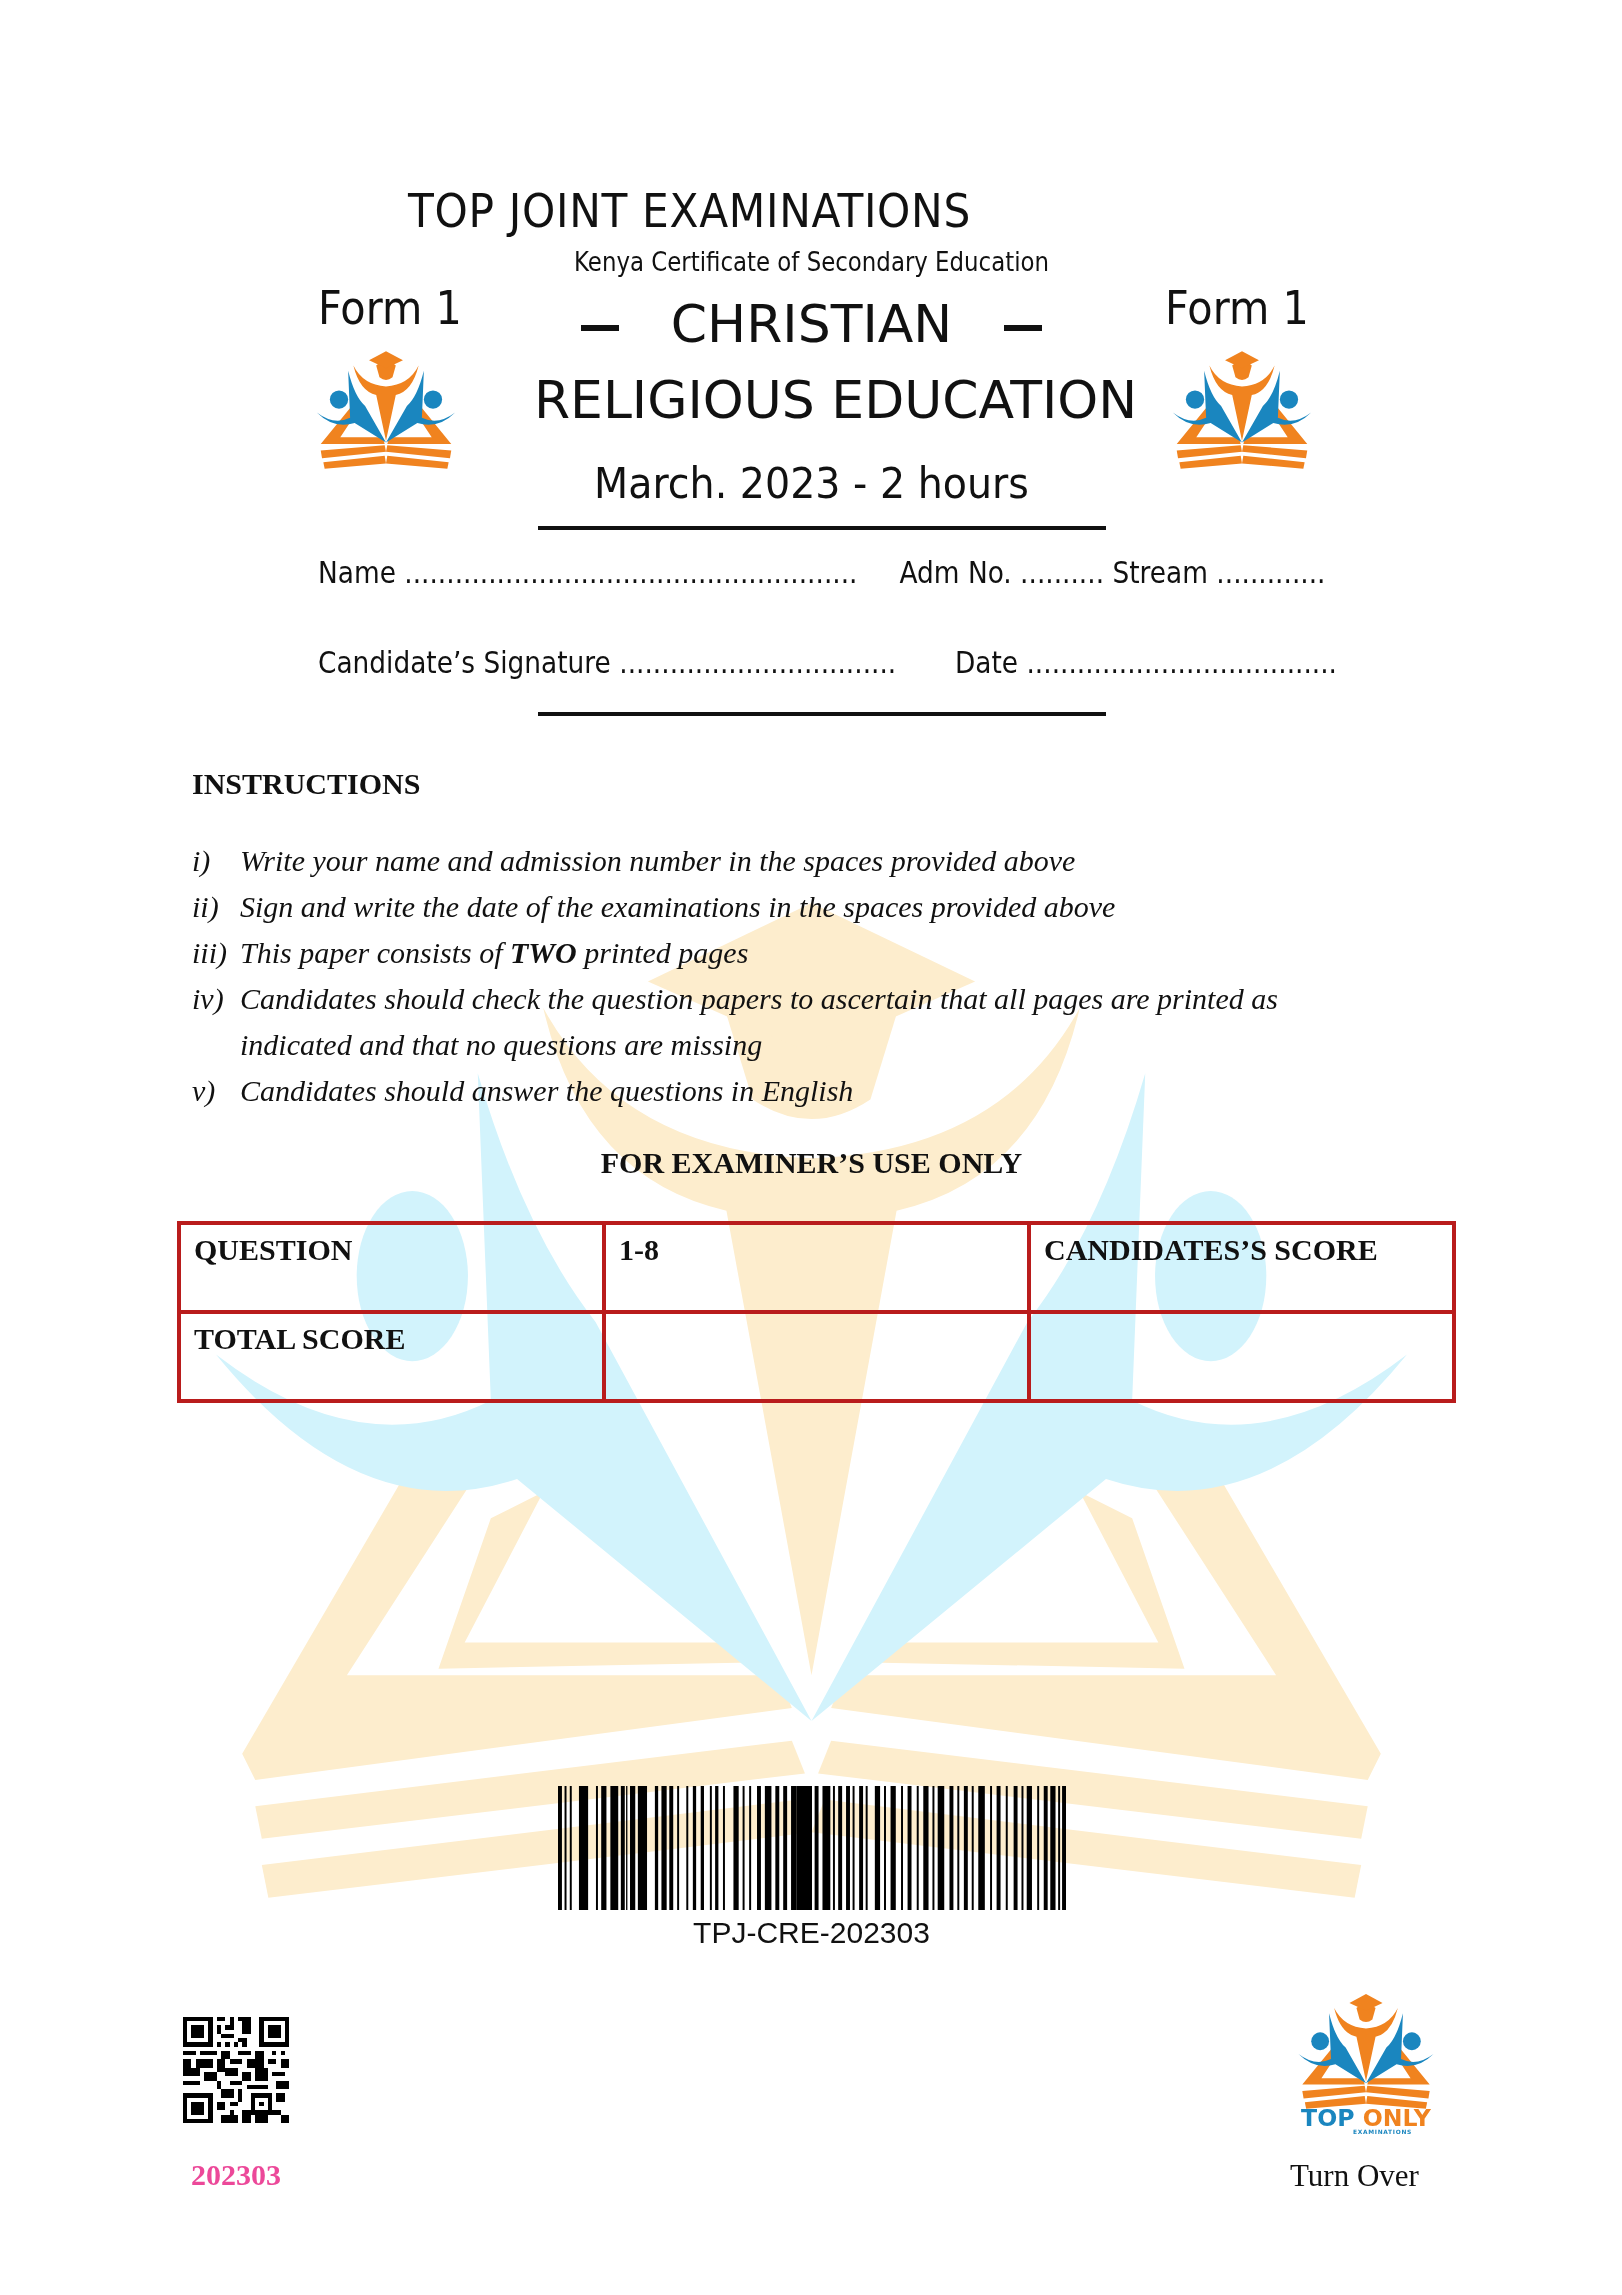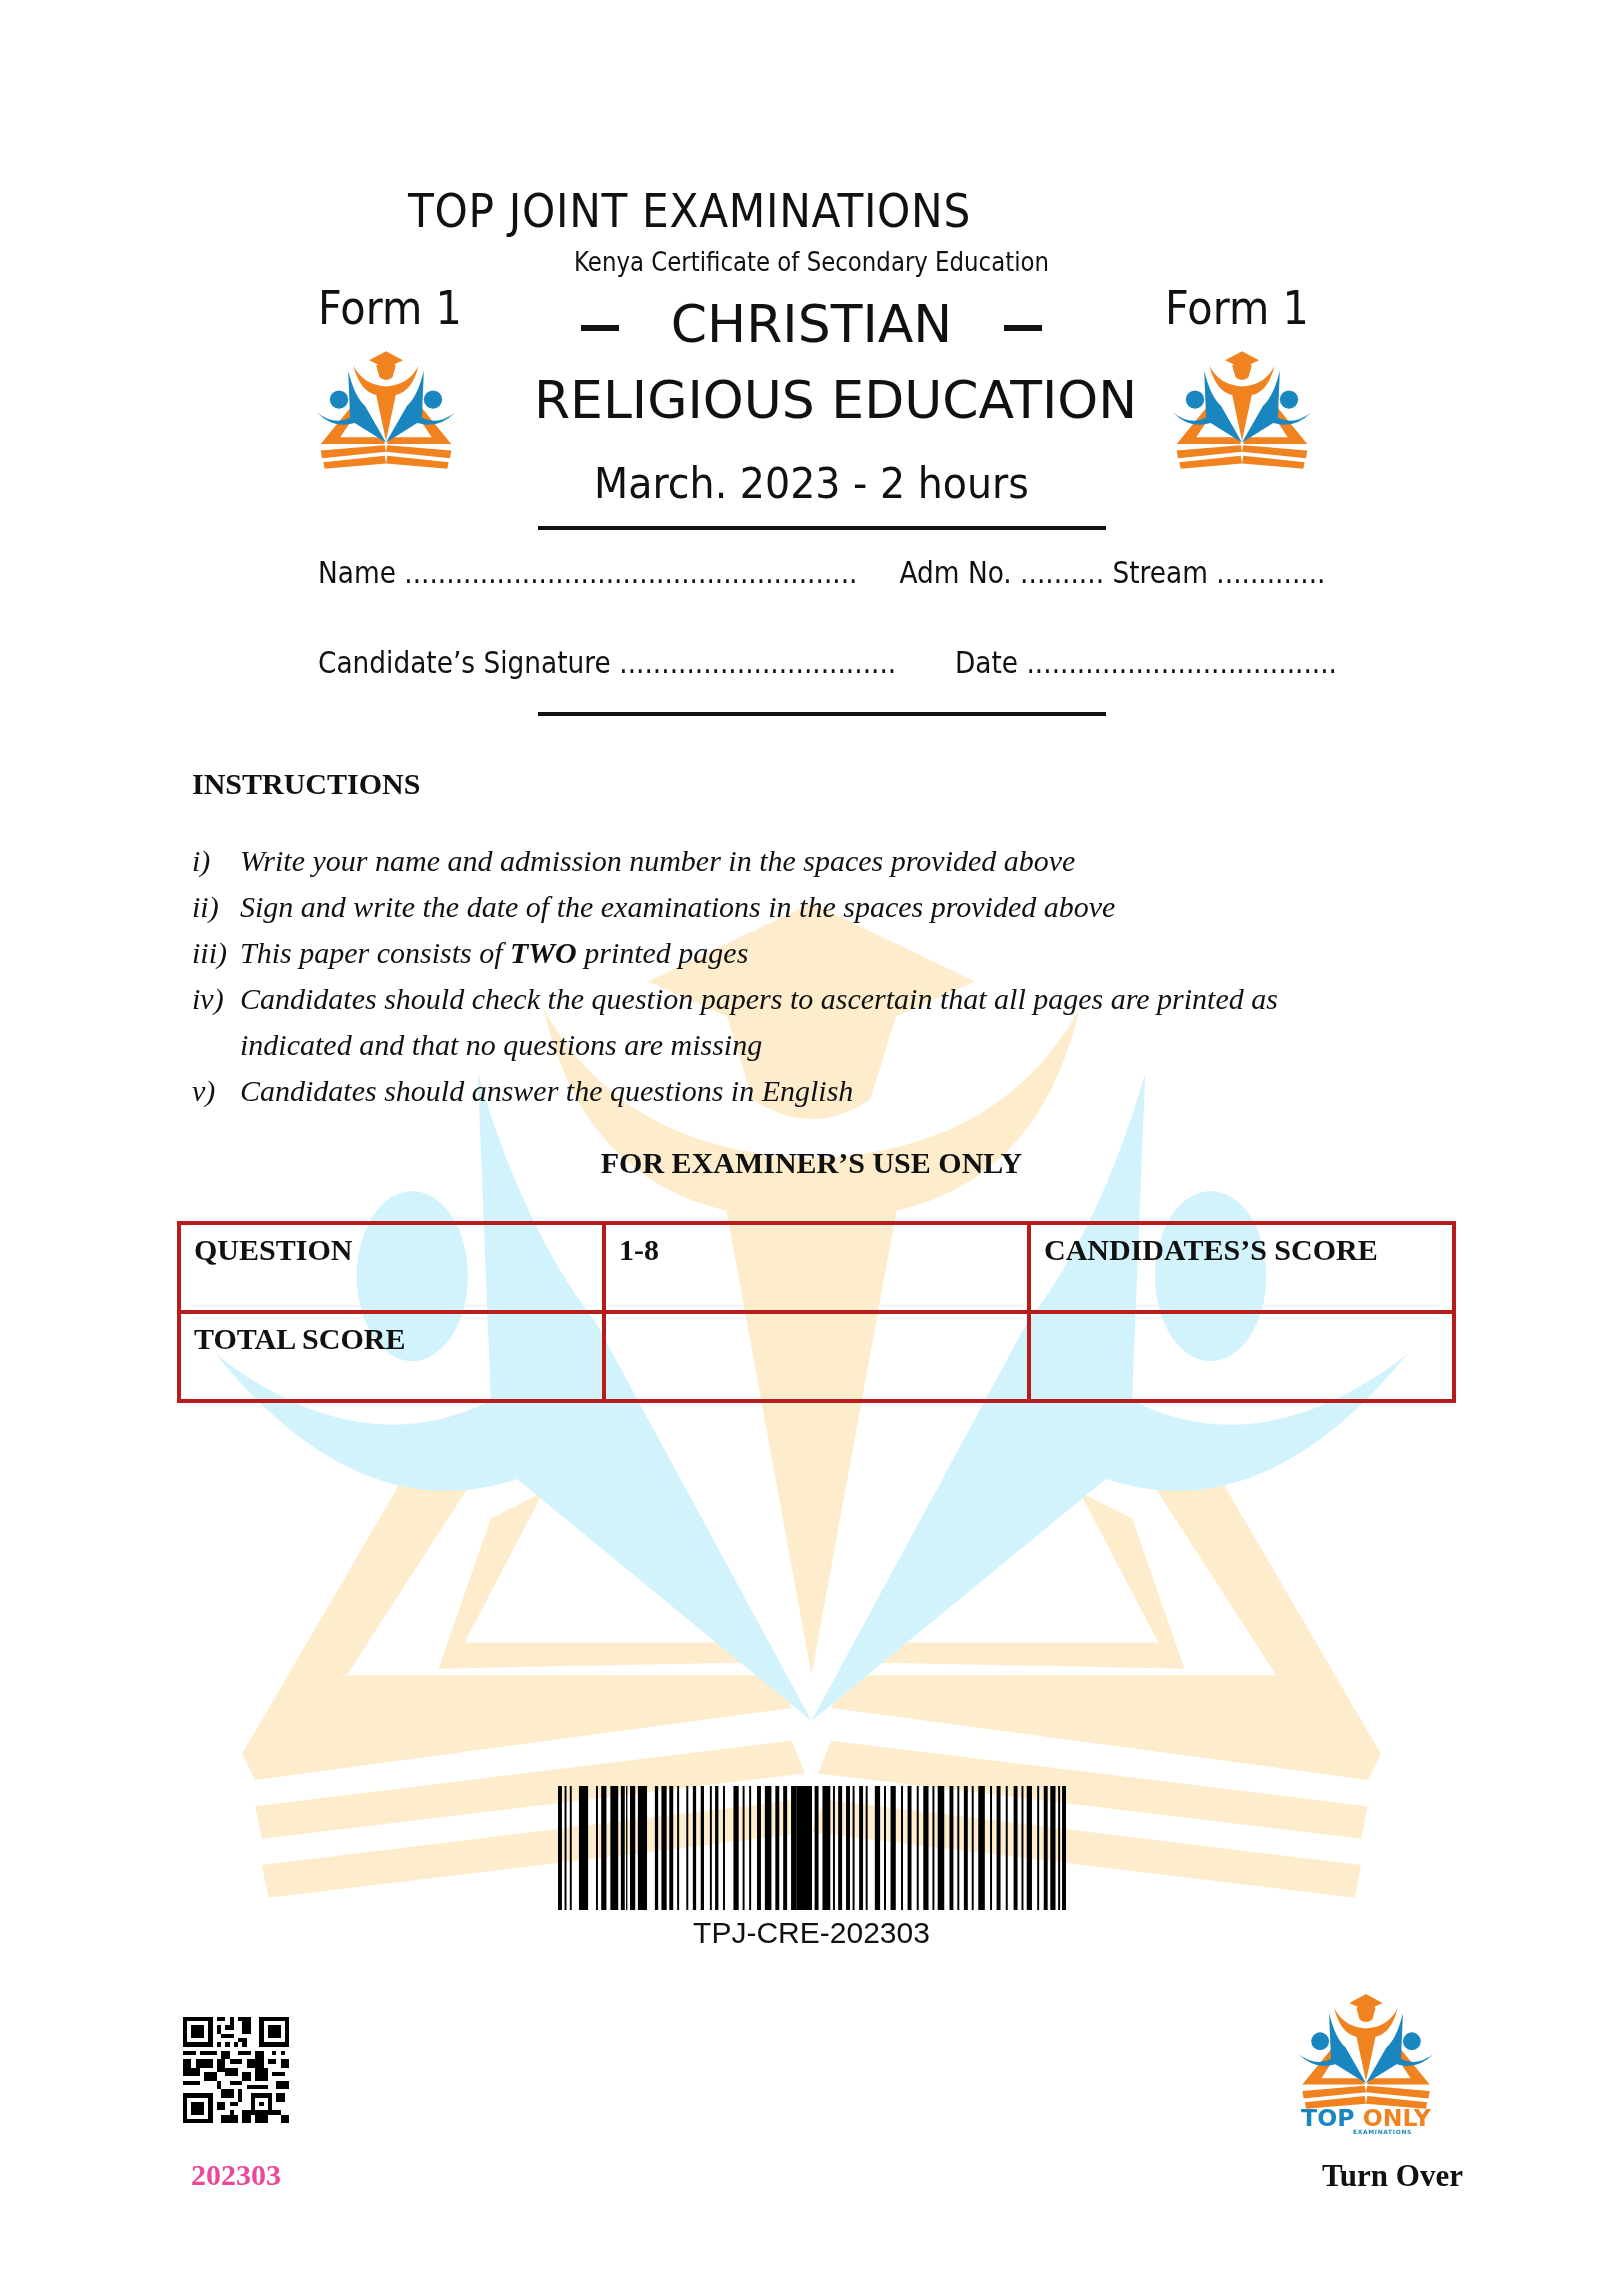--- a/index.html
+++ b/index.html
@@ -65,21 +65,21 @@
     font-weight: bold; font-size: 30px; color: #ec4899; }
 
   .logo-footer { position: absolute; left: 1294px; top: 1989px; width: 144px; height: 121px; }
   .brand-text { position: absolute; left: 1294px; top: 2107px; width: 144px; text-align: center;
     font-family: "DejaVu Sans", sans-serif; font-weight: bold; font-size: 23.6px; line-height: 23.6px; }
   .brand-top { color: #1a86bf; }
   .brand-joint { color: #f0831f; }
   .brand-sub { position: absolute; left: 1353px; top: 2129px; font-family: "DejaVu Sans", sans-serif;
     font-weight: bold; font-size: 5.9px; color: #1a86bf; letter-spacing: 0.7px; }
   .turn-over { position: absolute; left: 1290px; top: 2158px; font-family: "Liberation Serif", serif;
-    font-weight: bold; font-size: 31px; color: #111; margin-left: 32px; }
+    font-weight: normal; font-size: 31px; color: #111; }
 </style>
 </head>
 <body>
 
 <div class="page">
 
   <svg class="watermark" viewBox="0 0 1820 1560">
 
     <g fill="#fdedcd">
       <path d="M40 1300 L320 820 L400 870 L200 1180 L860 1180 L880 1230 L60 1340 Z"></path>

